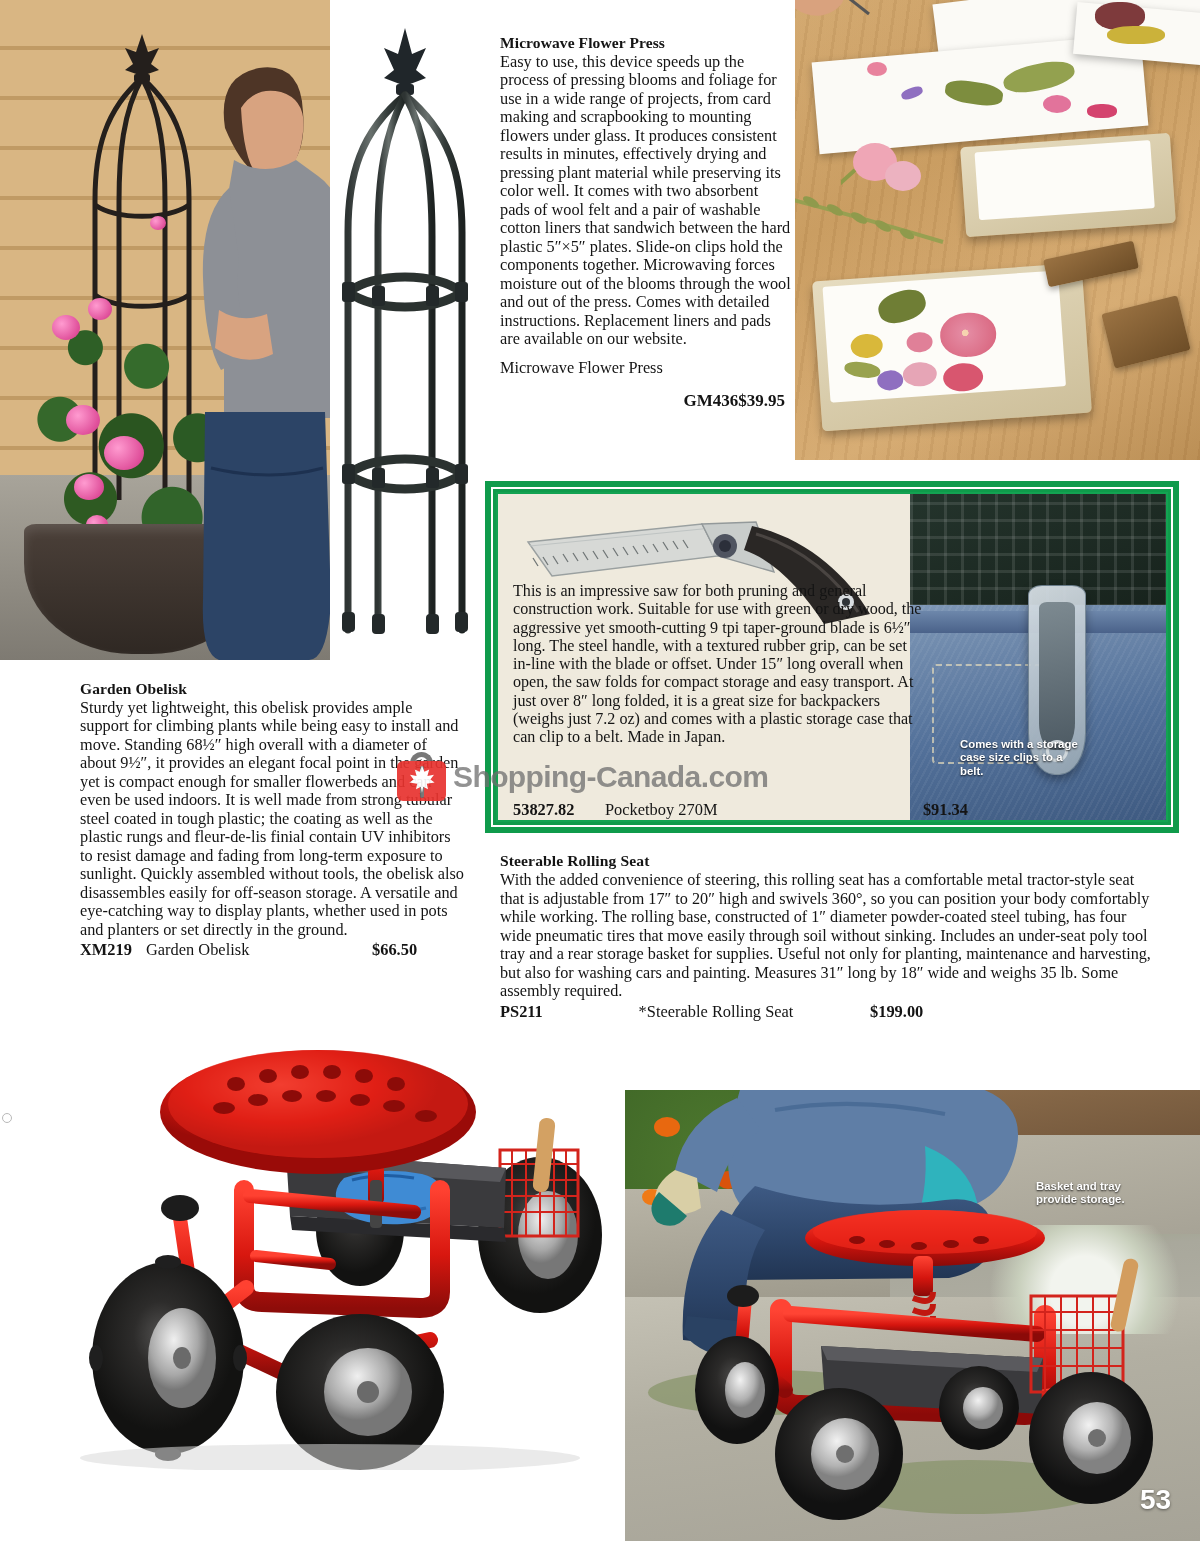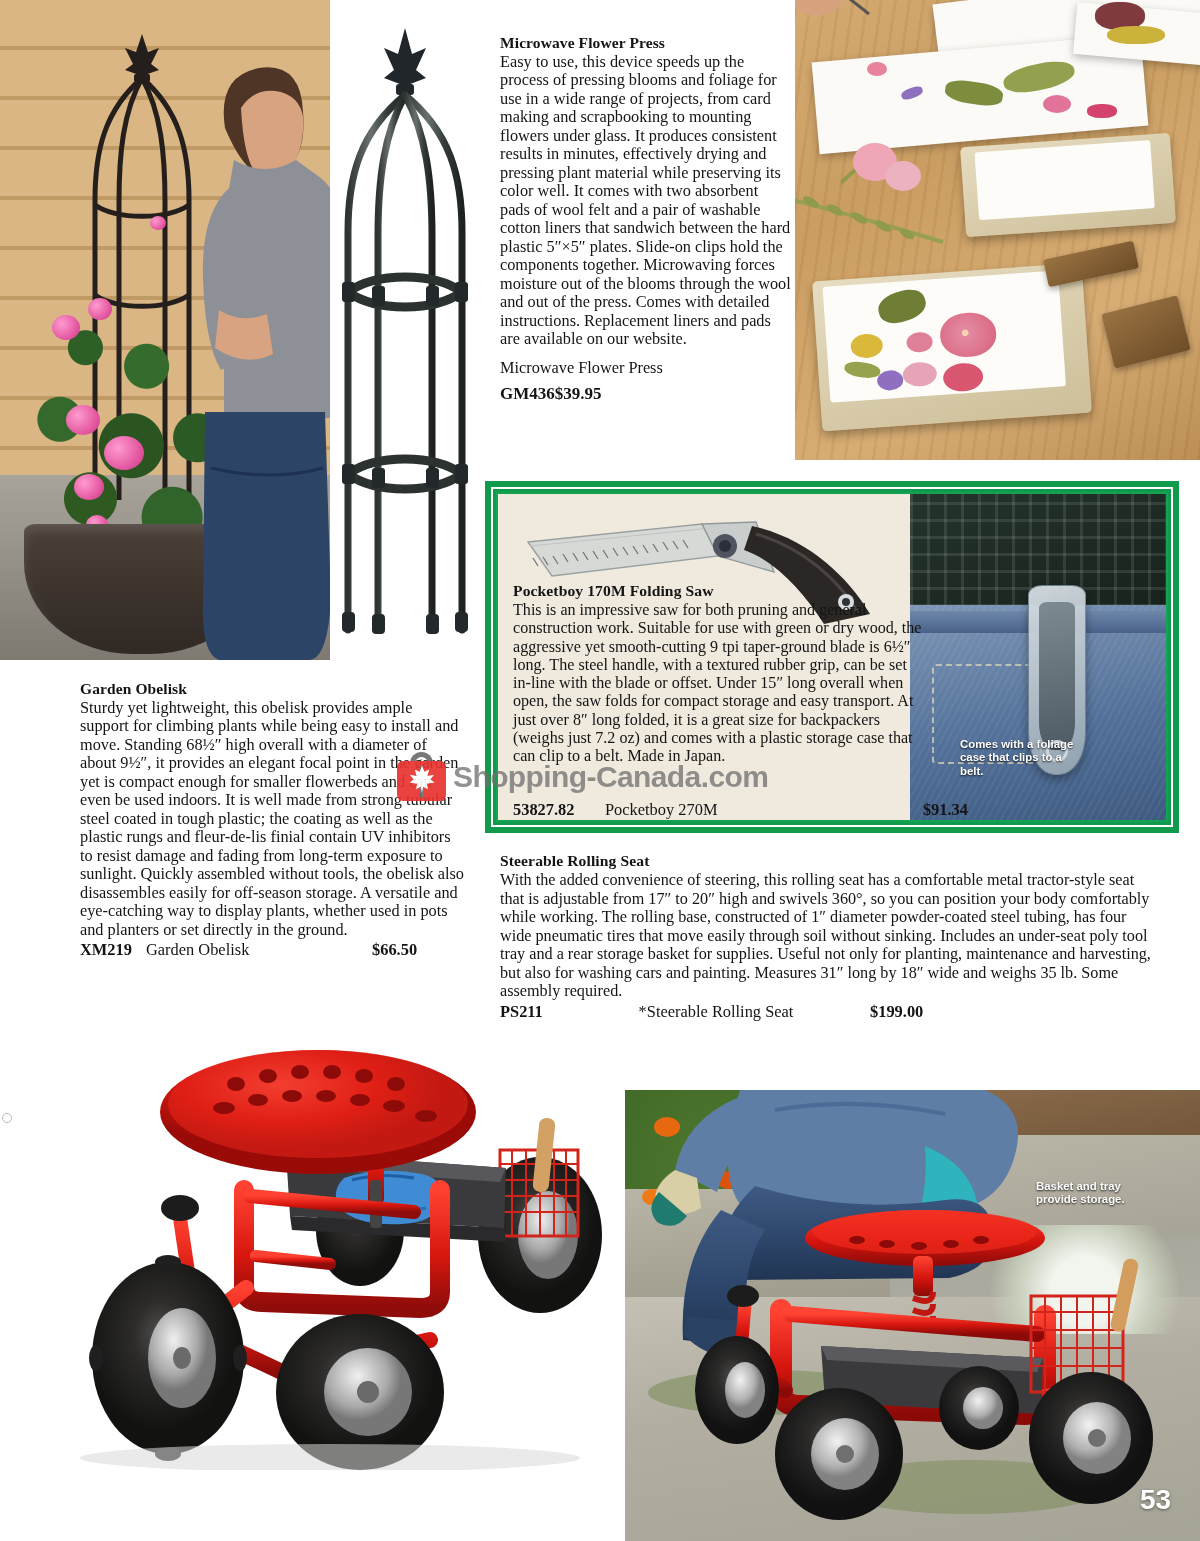--- a/index.html
+++ b/index.html
@@ -90,21 +90,21 @@
   .txt { position:absolute; }
   .hd { font-weight:bold; font-size:15.5px; letter-spacing:.1px; }
   .body { font-size:16.3px; line-height:1.135; text-align:left; }
   .code { font-weight:bold; }
   .price { font-weight:bold; }
 
   #microwave-block{ left:500px; top:34px; width:292px; }
   #microwave-block .hd{ margin-bottom:1px; }
   #microwave-item{ margin-top:9px; }
   #microwave-item .nm{ font-size:16.3px; display:block; }
-  #microwave-item .r{ display:flex; justify-content:flex-start; width:285px; font-size:17px; margin-top:6px;}
+  #microwave-item .r{ display:flex; justify-content:flex-end; width:285px; font-size:17px; margin-top:13px;}
 
   #obelisk-block{ left:80px; top:680px; width:384px; }
   #obelisk-block .hd{ margin-bottom:1px; }
   #obelisk-item{ display:flex; align-items:baseline; margin-top:1px; font-size:16.4px;}
   #obelisk-item .code{ width:66px; }
   #obelisk-item .nm{ flex:1; }
   #obelisk-item .price{ width:92px; }
 
   
   #saw-box{ position:absolute; left:485px; top:481px; width:694px; height:352px;
@@ -361,24 +361,23 @@
           <div class="plaid"></div>
           <div class="denim"></div>
           <div style="position:absolute;left:0;top:36%;width:100%;height:22px;background:linear-gradient(180deg,#6d87ab,#4a628a);"></div>
           <div class="pocket" style="left:22px;top:52%;width:110px;height:100px;"></div>
           <div class="saw-case" style="left:118px;top:28%;width:58px;height:190px;">
             <div style="position:absolute;left:10px;top:16px;right:10px;bottom:24px;background:linear-gradient(170deg,#7d8a91,#4d5a63);border-radius:8px 8px 40% 40%/6px 6px 18% 18%;"></div>
             <div style="position:absolute;left:17px;bottom:12px;width:22px;height:22px;border:3px solid #cfd7db;border-radius:50%;"></div>
           </div>
         </div>
 
-        <div class="callout" id="saw-callout" style="left:462px;top:244px;">Comes with a foliage case that clips to a belt.</div>
+        <div class="callout" id="saw-callout" style="left:462px;top:244px;">Comes with a storage case size clips to a belt.</div>
 
         <div id="saw-text">
-          <div class="hd">Pocketboy 170M Folding Saw</div>
           <div class="body">This is an impressive saw for both pruning and general construction work. Suitable for use with green or dry wood, the aggressive yet smooth-cutting 9 tpi taper-ground blade is 6½″ long. The steel handle, with a textured rubber grip, can be set in-line with the blade or offset. Under 15″ long overall when open, the saw folds for compact storage and easy transport. At just over 8″ long folded, it is a great size for backpackers (weighs just 7.2 oz) and comes with a plastic storage case that can clip to a belt. Made in Japan.</div>
         </div>
 
         <div id="saw-item">
           <span class="code">53827.82</span>
           <span class="nm">Pocketboy 270M</span>
           <span class="price">$91.34</span>
         </div>
 
       </div>

